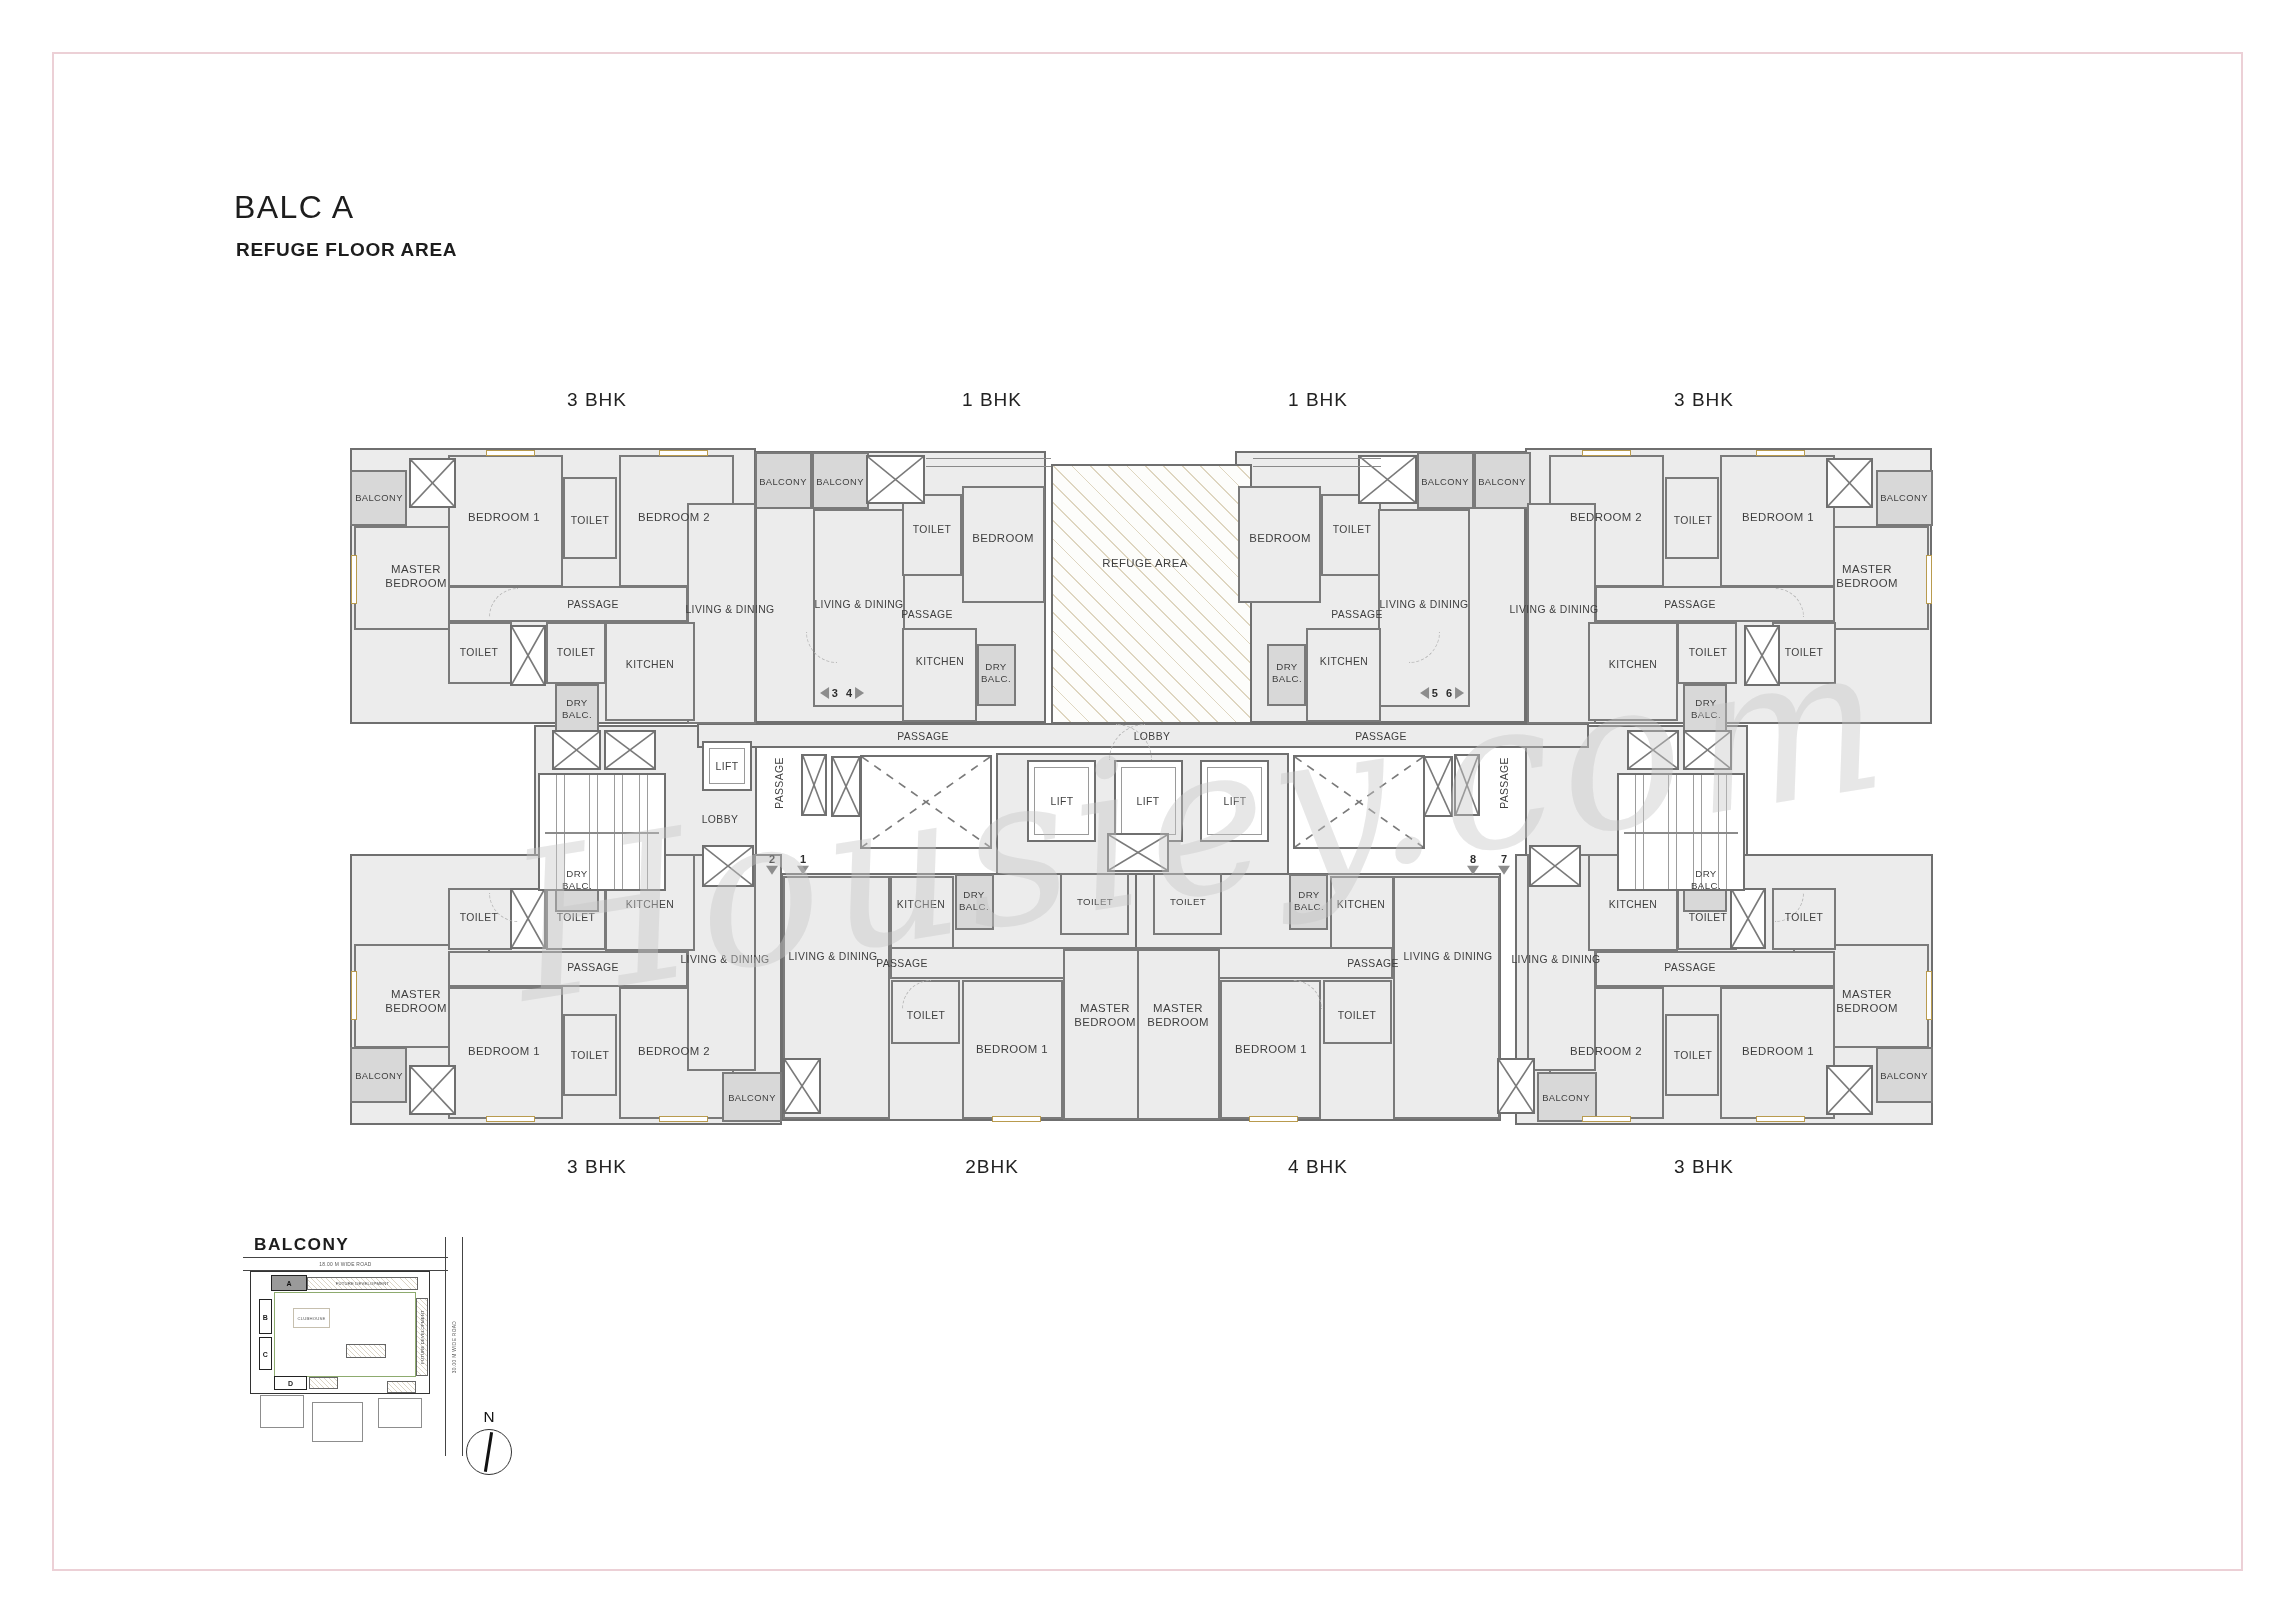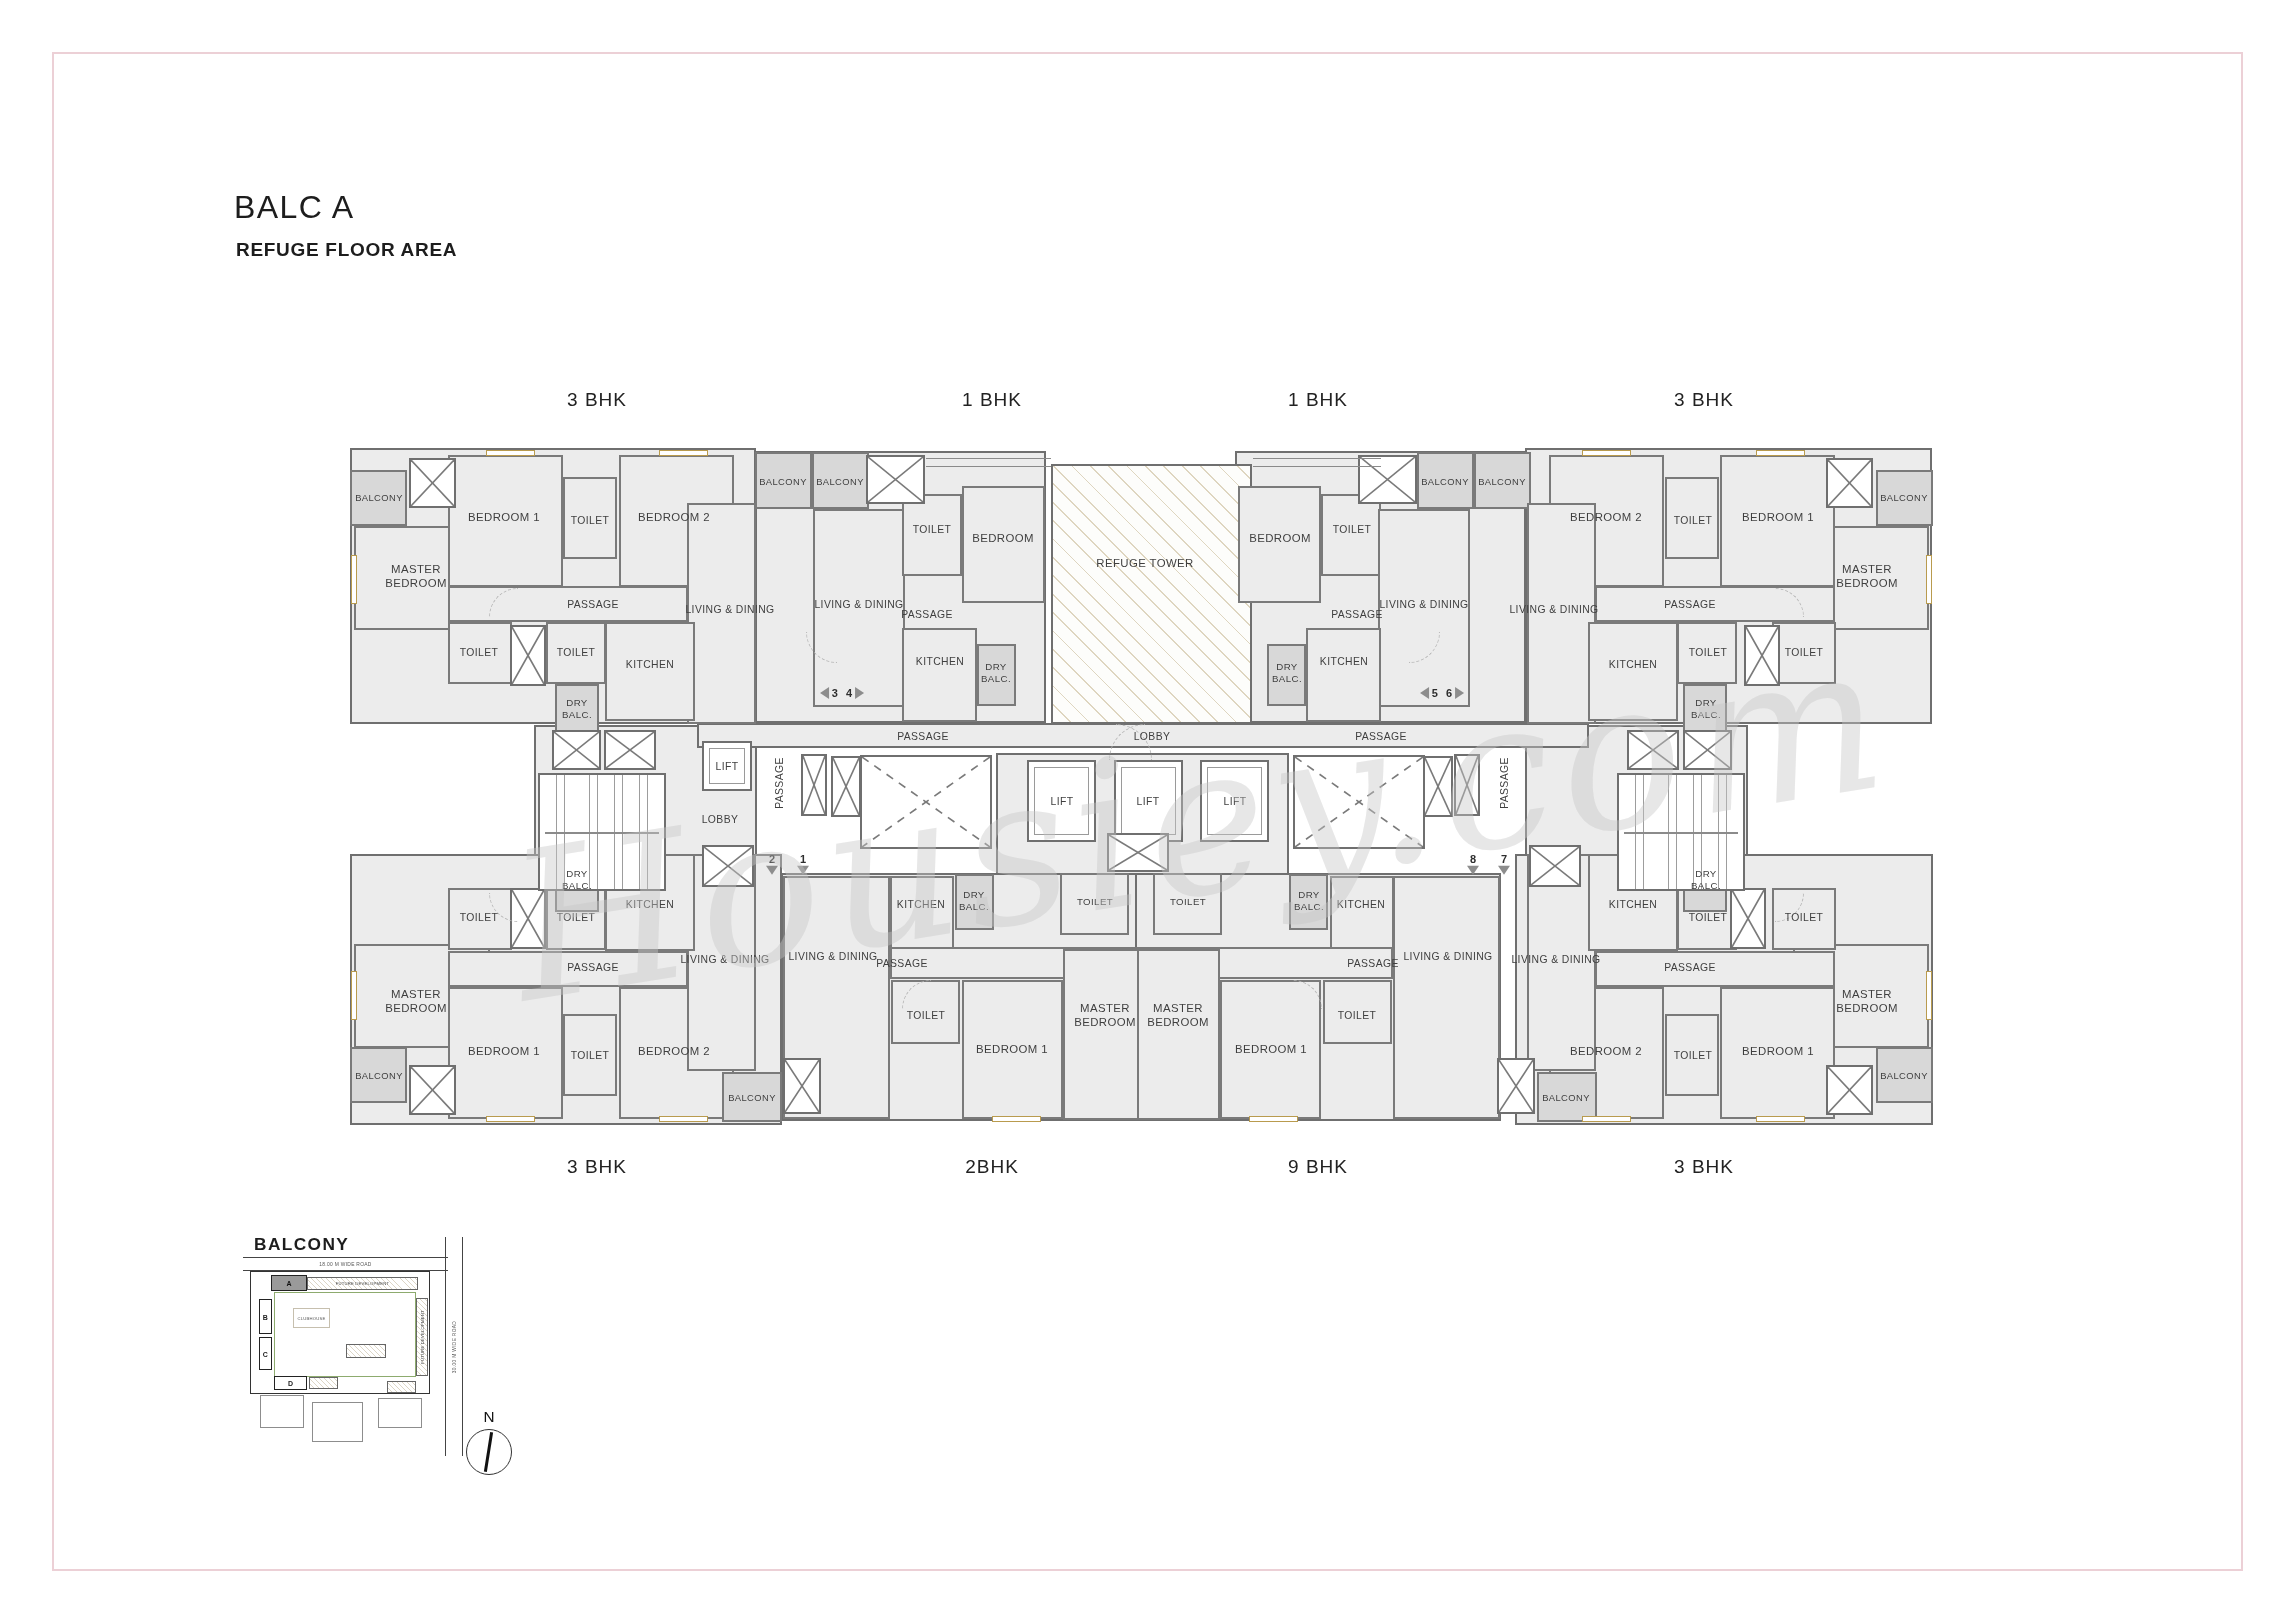--- a/index.html
+++ b/index.html
@@ -391,21 +391,21 @@
       <div class="lbl z-label" style="left: 730px; top: 609px; font-size: 10.4px;">LIVING &amp; DINING</div>
       <div class="lbl z-label" style="left: 783px; top: 482px; font-size: 9.4px;">BALCONY</div>
       <div class="lbl z-label" style="left: 840px; top: 482px; font-size: 9.4px;">BALCONY</div>
       <div class="lbl z-label" style="left: 859px; top: 604px; font-size: 10.4px;">LIVING &amp; DINING</div>
       <div class="lbl z-label" style="left: 932px; top: 529px; font-size: 10.4px;">TOILET</div>
       <div class="lbl z-label" style="left: 1003px; top: 538px; font-size: 11.4px;">BEDROOM</div>
       <div class="lbl z-label" style="left: 927px; top: 614px; font-size: 10.4px;">PASSAGE</div>
       <div class="lbl z-label" style="left: 940px; top: 661px; font-size: 10.4px;">KITCHEN</div>
       <div class="lbl z-label" style="left: 996px; top: 673px; font-size: 9.7px;">DRY
 BALC.</div>
-      <div class="lbl z-label" style="left: 1145px; top: 563px; font-size: 11.4px;">REFUGE TOWER</div>
+      <div class="lbl z-label" style="left: 1145px; top: 563px; font-size: 11.4px;">REFUGE AREA</div>
       <div class="lbl z-label" style="left: 923px; top: 736px; font-size: 10.4px;">PASSAGE</div>
       <div class="lbl z-label" style="left: 1152px; top: 736px; font-size: 10.4px;">LOBBY</div>
       <div class="lbl z-label" style="left: 1381px; top: 736px; font-size: 10.4px;">PASSAGE</div>
       <div class="lbl z-label" style="left: 1280px; top: 538px; font-size: 11.4px;">BEDROOM</div>
       <div class="lbl z-label" style="left: 1352px; top: 529px; font-size: 10.4px;">TOILET</div>
       <div class="lbl z-label" style="left: 1424px; top: 604px; font-size: 10.4px;">LIVING &amp; DINING</div>
       <div class="lbl z-label" style="left: 1357px; top: 614px; font-size: 10.4px;">PASSAGE</div>
       <div class="lbl z-label" style="left: 1344px; top: 661px; font-size: 10.4px;">KITCHEN</div>
       <div class="lbl z-label" style="left: 1287px; top: 673px; font-size: 9.7px;">DRY
 BALC.</div>
@@ -510,21 +510,21 @@
       <div class="ent z-label down" style="left: 1504px; top: 864px;">
         <span>7</span>
         <span class="tri down"></span>
       </div>
       <div class="unitlbl" style="left: 597px; top: 400px;">3 BHK</div>
       <div class="unitlbl" style="left: 992px; top: 400px;">1 BHK</div>
       <div class="unitlbl" style="left: 1318px; top: 400px;">1 BHK</div>
       <div class="unitlbl" style="left: 1704px; top: 400px;">3 BHK</div>
       <div class="unitlbl" style="left: 597px; top: 1167px;">3 BHK</div>
       <div class="unitlbl" style="left: 992px; top: 1167px;">2BHK</div>
-      <div class="unitlbl" style="left: 1318px; top: 1167px;">9 BHK</div>
+      <div class="unitlbl" style="left: 1318px; top: 1167px;">4 BHK</div>
       <div class="unitlbl" style="left: 1704px; top: 1167px;">3 BHK</div>
     </div>
 
   <div class="watermark">Housiey.com</div>
 
   <div>
     <div class="kp-title">BALCONY</div>
     <div class="kp-road-h">
       <span>18.00 M WIDE ROAD</span>
     </div>

